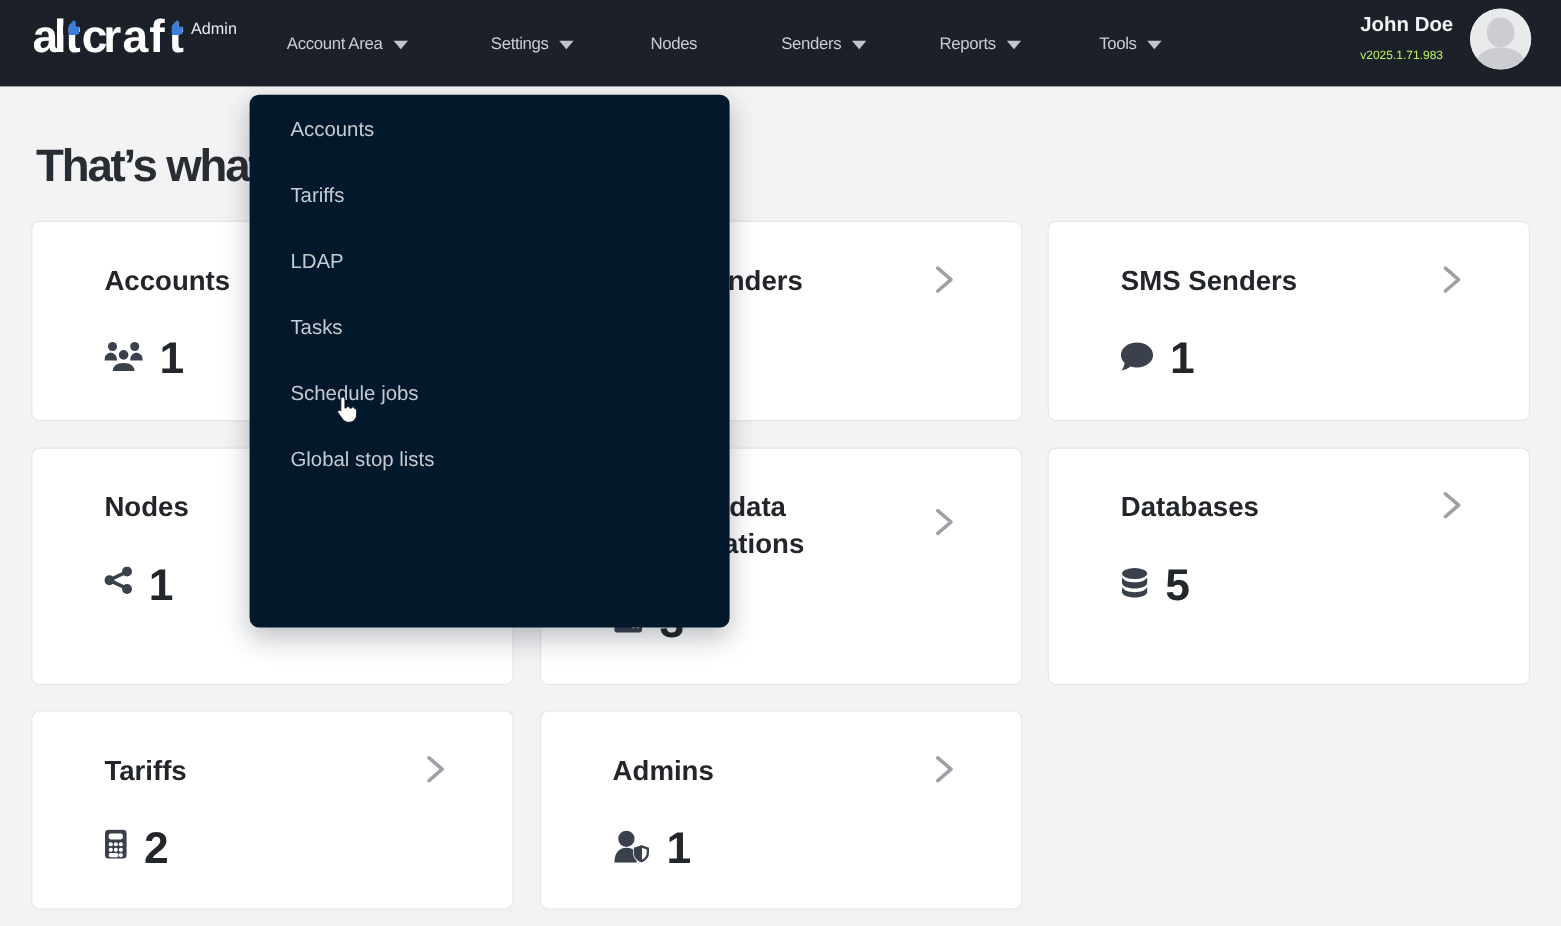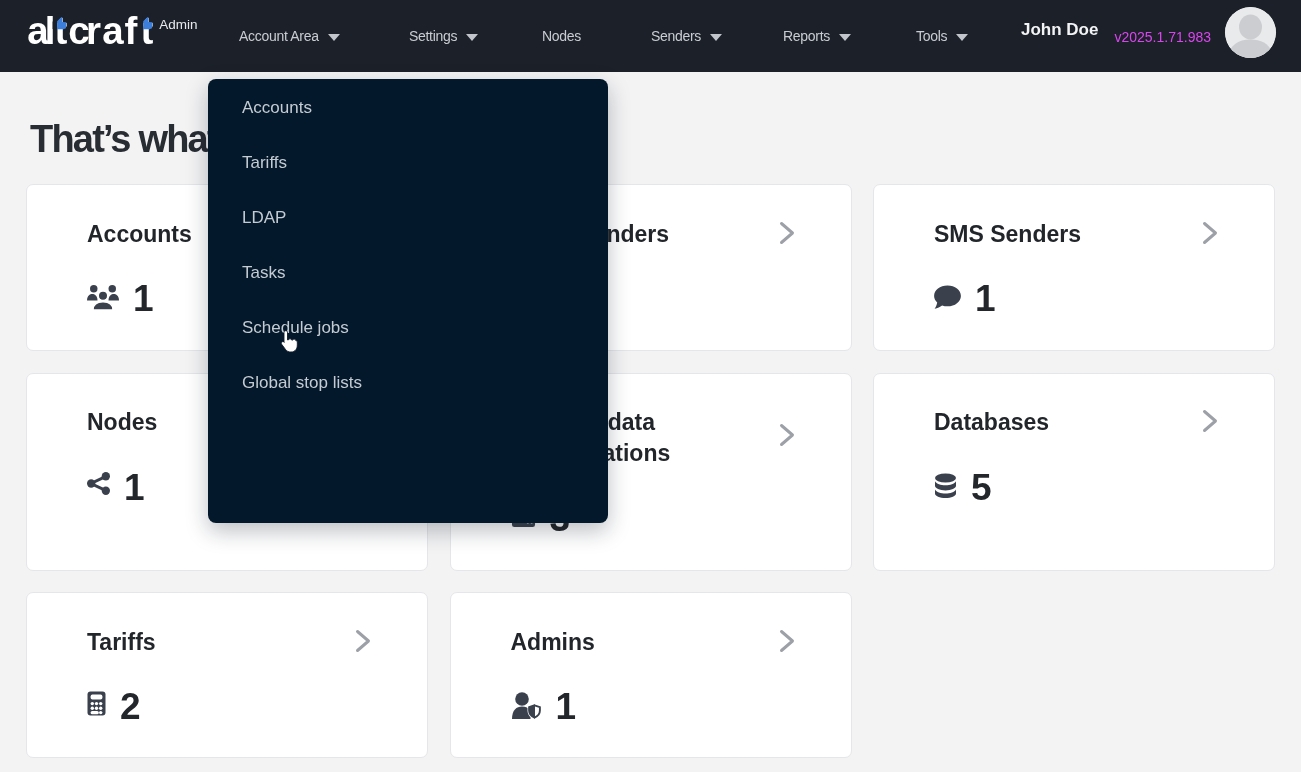--- a/index.html
+++ b/index.html
@@ -4,24 +4,24 @@
 <style>
 * { margin:0; padding:0; box-sizing:border-box; }
 html,body { width:1301px; height:772px; overflow:hidden; }
 body { font-family:"Liberation Sans", sans-serif; background:#f3f3f4; position:relative; }
 
 
 .nav { position:absolute; left:0; top:0; width:1301px; height:72px; background:#1c2028; }
 .logo { position:absolute; left:28px; top:8px; }
 .navitem { position:absolute; top:0; height:72px; display:flex; align-items:center; color:#c9ccd2; font-size:14px; letter-spacing:-0.3px; }
 .caret { display:inline-block; width:0; height:0; border-left:6px solid transparent; border-right:6px solid transparent; border-top:7.5px solid #c2c5cb; margin-left:9px; margin-top:3px; }
-.who { position:absolute; right:90px; top:0; height:72px; display:flex; flex-direction:row; justify-content:center; align-items:center; }
+.who { position:absolute; right:90px; top:0; height:72px; display:flex; flex-direction:column; justify-content:center; align-items:flex-start; }
 .who .ver { position:relative; top:1px; }
 .who .nm { color:#f2f3f5; font-size:17px; font-weight:bold; line-height:20px; position:relative; top:-6px; }
-.who .ver { color:#d946ef; font-size:14px; line-height:18px;margin-left:16px; }
+.who .ver { color:#bef264; font-size:10px; line-height:18px; }
 .avatar { position:absolute; right:25px; top:7px; width:51px; height:51px; border-radius:50%; background:#e9eaec; overflow:hidden; }
 
 
 .dd { position:absolute; left:208px; top:79px; width:400px; height:444px; background:#03182b; border-radius:8px; box-shadow:0 8px 22px rgba(15,25,40,.28); z-index:5; padding-top:1px; }
 .dd div { height:55px; line-height:55px; padding-left:34px; color:#c5cbd2; font-size:17px; }
 
 
 h1 { position:absolute; left:30px; top:119px; font-size:38px; line-height:40px; color:#282c33; font-weight:bold; letter-spacing:-1.8px; }
 
 

